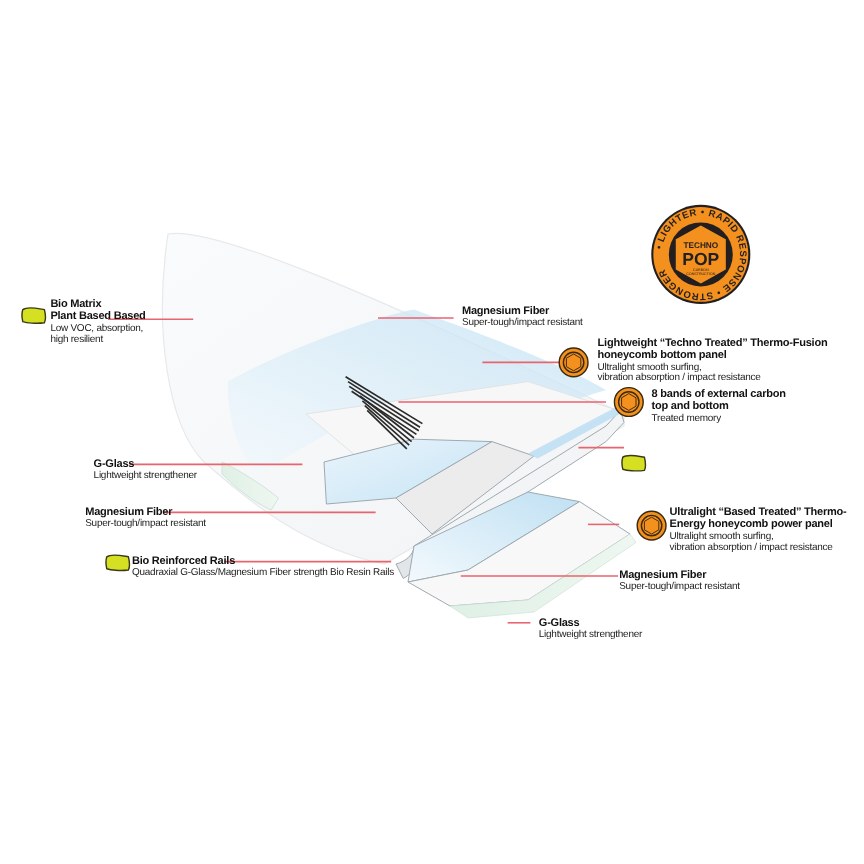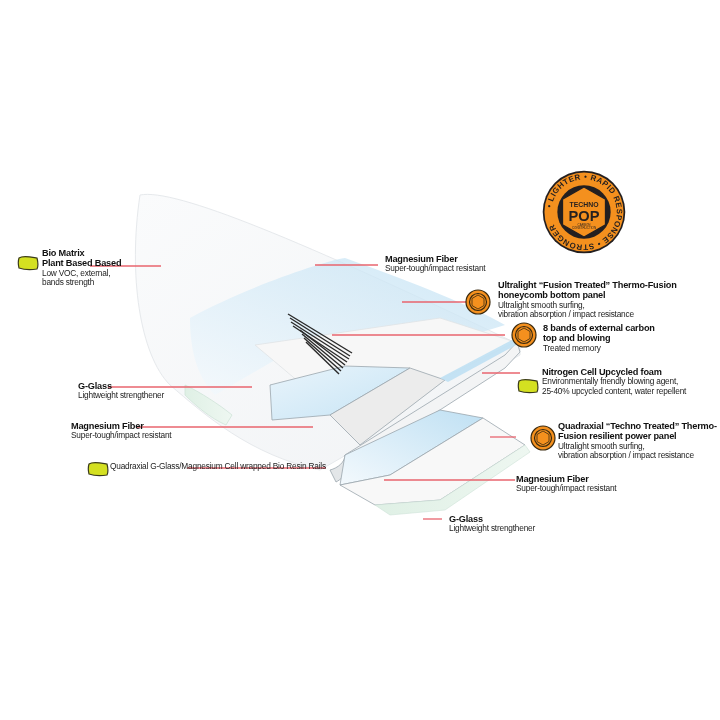--- a/index.html
+++ b/index.html
@@ -125,67 +125,63 @@
   </svg>
   <svg class="ico" style="left:530px;top:425px;width:26px;height:26px" viewBox="0 0 26 26">
     <circle cx="13" cy="13" r="12" fill="#f4901e" stroke="#3a2a10" stroke-width="1.2"></circle>
     <circle cx="13" cy="13" r="8.5" fill="none" stroke="#3a2a10" stroke-width="1.2"></circle>
     <polygon points="13,6 19,9.5 19,16.5 13,20 7,16.5 7,9.5" fill="#f4901e" stroke="#3a2a10" stroke-width="0.8"></polygon>
   </svg>
 
   <div class="lbl" style="left:42px;top:248px">
     <span class="t">Bio Matrix</span>
     <span class="t">Plant Based Based</span>
-    <span class="d">Low VOC, external,</span>
-    <span class="d">bands strength</span>
+    <span class="d">Low VOC, absorption,</span>
+    <span class="d">high resilient</span>
   </div>
 
   <div class="lbl" style="left:385px;top:254px">
     <span class="t">Magnesium Fiber</span>
     <span class="d">Super-tough/impact resistant</span>
   </div>
 
   <div class="lbl" style="left:498px;top:280px">
-    <span class="t">Ultralight “Fusion Treated” Thermo-Fusion</span>
+    <span class="t">Lightweight “Techno Treated” Thermo-Fusion</span>
     <span class="t">honeycomb bottom panel</span>
     <span class="d">Ultralight smooth surfing,</span>
     <span class="d">vibration absorption / impact resistance</span>
   </div>
 
   <div class="lbl" style="left:543px;top:323px">
     <span class="t">8 bands of external carbon</span>
-    <span class="t">top and blowing</span>
+    <span class="t">top and bottom</span>
     <span class="d">Treated memory</span>
   </div>
 
-  <div class="lbl" style="left:542px;top:367px">
-    <span class="t">Nitrogen Cell Upcycled foam</span>
-    <span class="d">Environmentally friendly blowing agent,</span>
-    <span class="d">25-40% upcycled content, water repellent</span>
-  </div>
 
   <div class="lbl" style="left:558px;top:421px">
-    <span class="t">Quadraxial “Techno Treated” Thermo-</span>
-    <span class="t">Fusion resilient power panel</span>
+    <span class="t">Ultralight “Based Treated” Thermo-</span>
+    <span class="t">Energy honeycomb power panel</span>
     <span class="d">Ultralight smooth surfing,</span>
     <span class="d">vibration absorption / impact resistance</span>
   </div>
 
   <div class="lbl" style="left:78px;top:381px">
     <span class="t">G-Glass</span>
     <span class="d">Lightweight strengthener</span>
   </div>
 
   <div class="lbl" style="left:71px;top:421px">
     <span class="t">Magnesium Fiber</span>
     <span class="d">Super-tough/impact resistant</span>
   </div>
 
   <div class="lbl" style="left:110px;top:462px">
-    <span class="d">Quadraxial G-Glass/Magnesium Cell wrapped Bio Resin Rails</span>
+    <span class="t">Bio Reinforced Rails</span>
+    <span class="d">Quadraxial G-Glass/Magnesium Fiber strength Bio Resin Rails</span>
   </div>
 
   <div class="lbl" style="left:516px;top:474px">
     <span class="t">Magnesium Fiber</span>
     <span class="d">Super-tough/impact resistant</span>
   </div>
 
   <div class="lbl" style="left:449px;top:514px">
     <span class="t">G-Glass</span>
     <span class="d">Lightweight strengthener</span>

